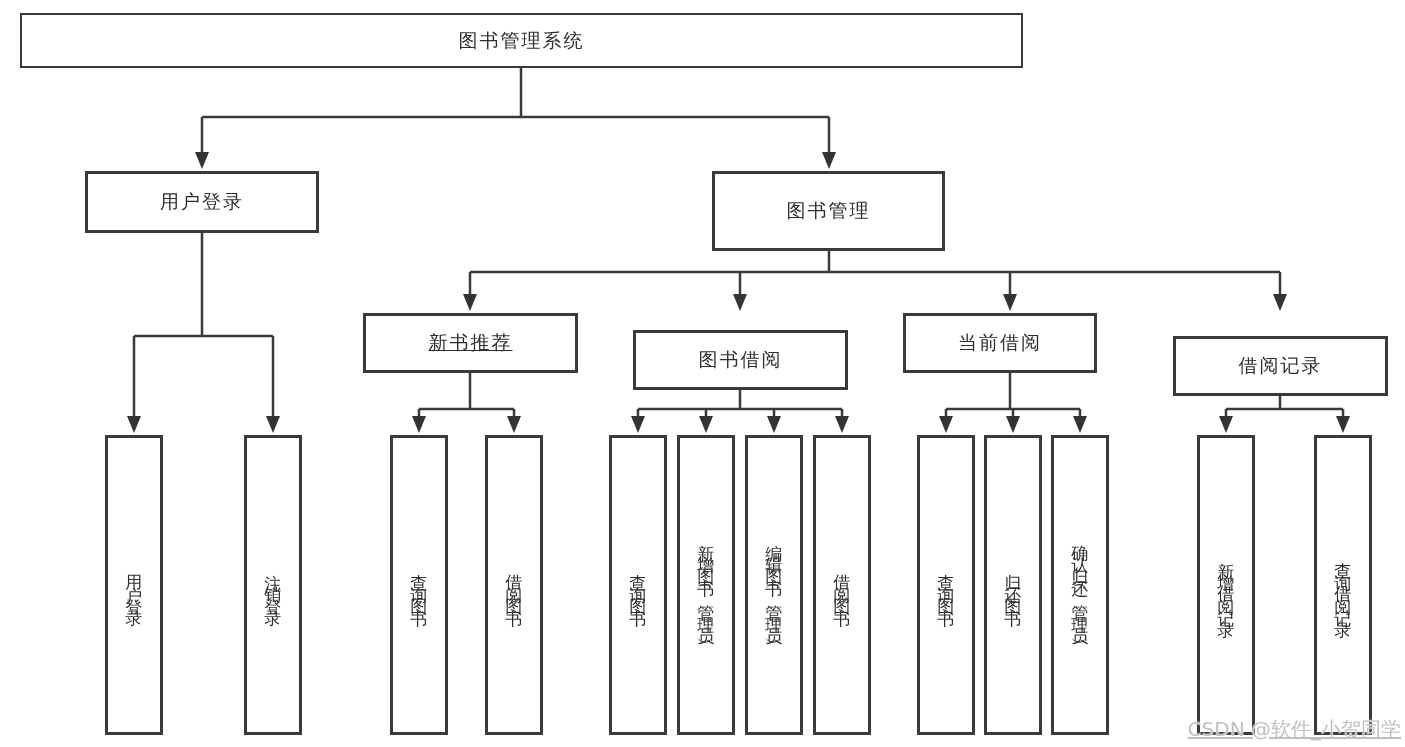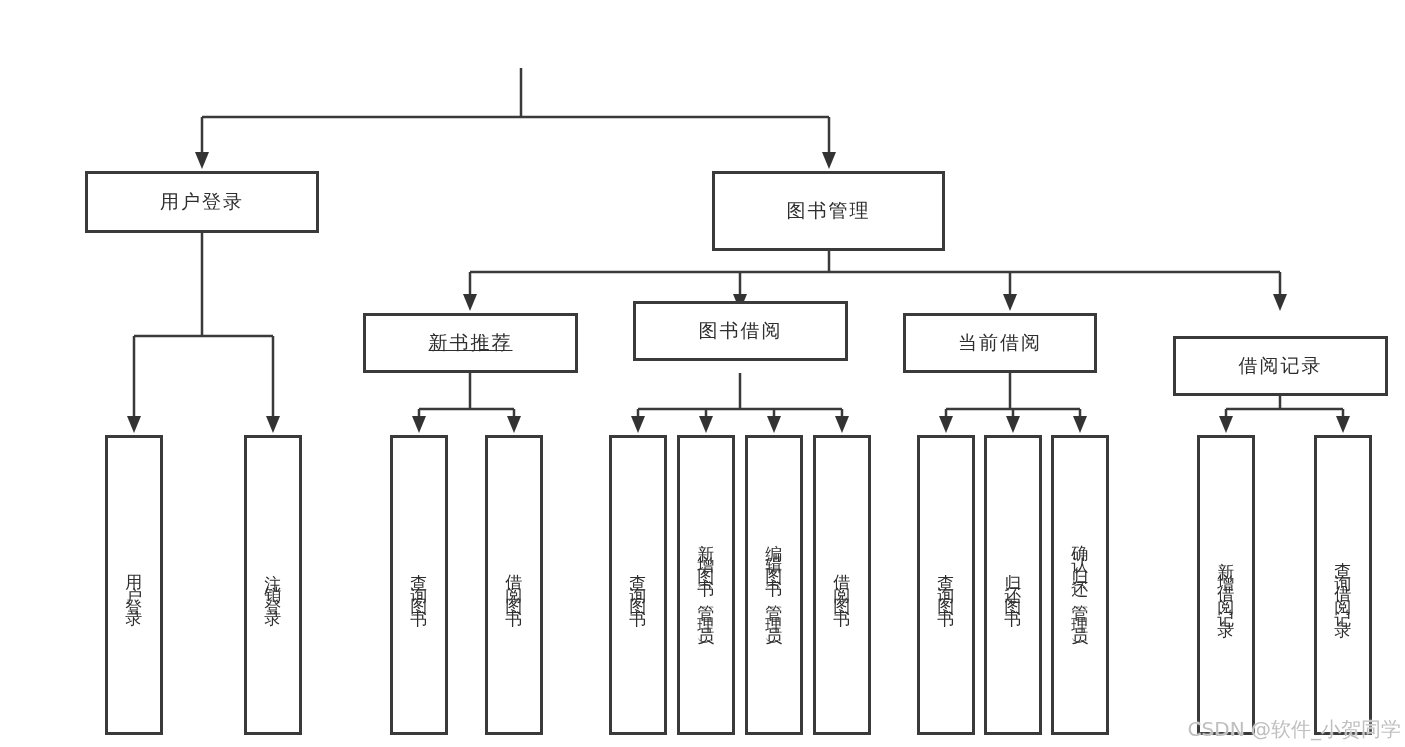--- a/index.html
+++ b/index.html
@@ -50,20 +50,21 @@
   }
   .watermark {
     position: absolute;
     right: 4px;
     bottom: 4px;
     z-index: 3;
     font-size: 20px;
     color: #bfbfbf;
     text-shadow: 0 0 2px #ffffff, 0 0 1px #ffffff;
     white-space: nowrap;
+    text-decoration: underline;
   }
 </style>
 </head>
 <body>
 
 <div class="stage">
 
   <svg class="connectors" width="1405" height="747" viewBox="0 0 1405 747">
     <g stroke="#3a3a3a" stroke-width="2.5" fill="none">
       <path d="M521,68 V117 M202,117 H829 M202,117 V155 M829,117 V155"></path>
@@ -90,32 +91,35 @@
         <polygon points="767,416 781,416 774,433"></polygon>
         <polygon points="835,416 849,416 842,433"></polygon>
         <polygon points="939,416 953,416 946,433"></polygon>
         <polygon points="1006,416 1020,416 1013,433"></polygon>
         <polygon points="1073,416 1087,416 1080,433"></polygon>
         <polygon points="1219,416 1233,416 1226,433"></polygon>
         <polygon points="1336,416 1350,416 1343,433"></polygon>
       </g>
   </svg>
 
+  <div class="node root" style="left:20px; top:13px; width:1003px; height:55px;">
+    <span class="hlabel">图书管理系统</span>
+  </div>
 
   <div class="node" style="left:85px; top:171px; width:234px; height:62px;">
     <span class="hlabel">用户登录</span>
   </div>
   <div class="node" style="left:712px; top:171px; width:233px; height:80px;">
     <span class="hlabel">图书管理</span>
   </div>
 
   <div class="node" style="left:363px; top:313px; width:215px; height:60px;text-decoration:underline;">
     <span class="hlabel">新书推荐</span>
   </div>
-  <div class="node" style="left:633px; top:301px; width:215px; height:60px;">
+  <div class="node" style="left:633px; top:330px; width:215px; height:60px;">
     <span class="hlabel">图书借阅</span>
   </div>
   <div class="node" style="left:903px; top:313px; width:194px; height:60px;">
     <span class="hlabel">当前借阅</span>
   </div>
   <div class="node" style="left:1173px; top:313px; width:215px; height:60px;margin-top:23px;">
     <span class="hlabel">借阅记录</span>
   </div>
 
   <div class="node leaf" style="left:105px; top:435px; width:58px; height:300px;">

